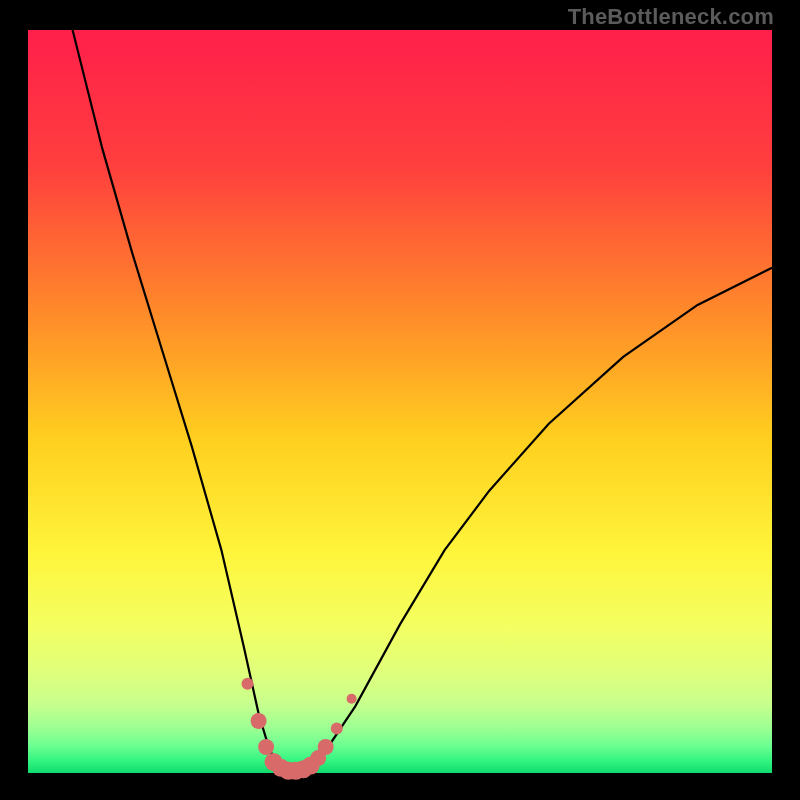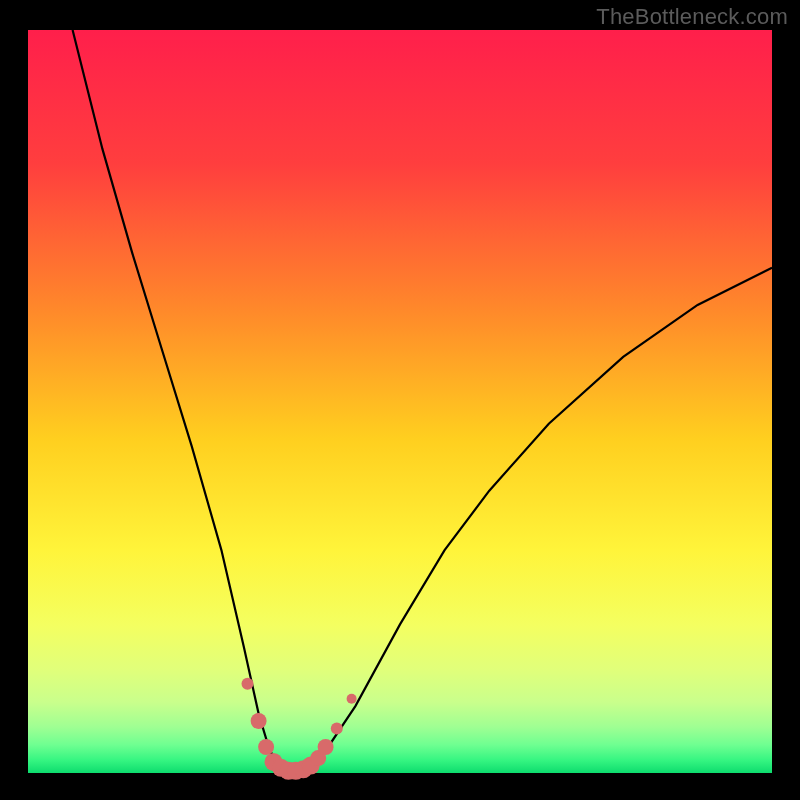--- a/index.html
+++ b/index.html
@@ -13,24 +13,24 @@
   }
   .stage {
     position: relative;
     width: 800px;
     height: 800px;
     background: #000;
   }
   .watermark {
     position: absolute;
     top: 4px;
-    right: 12px;
+    right: 26px;
     color: #5b5b5b;
     font-size: 22px;
-    font-weight: 400;
+    font-weight: 700;
     letter-spacing: 0.2px;
     z-index: 5;
     margin-left: 28px;
   }
   svg {
     display: block;
   }
 </style>
 </head>
 <body>

